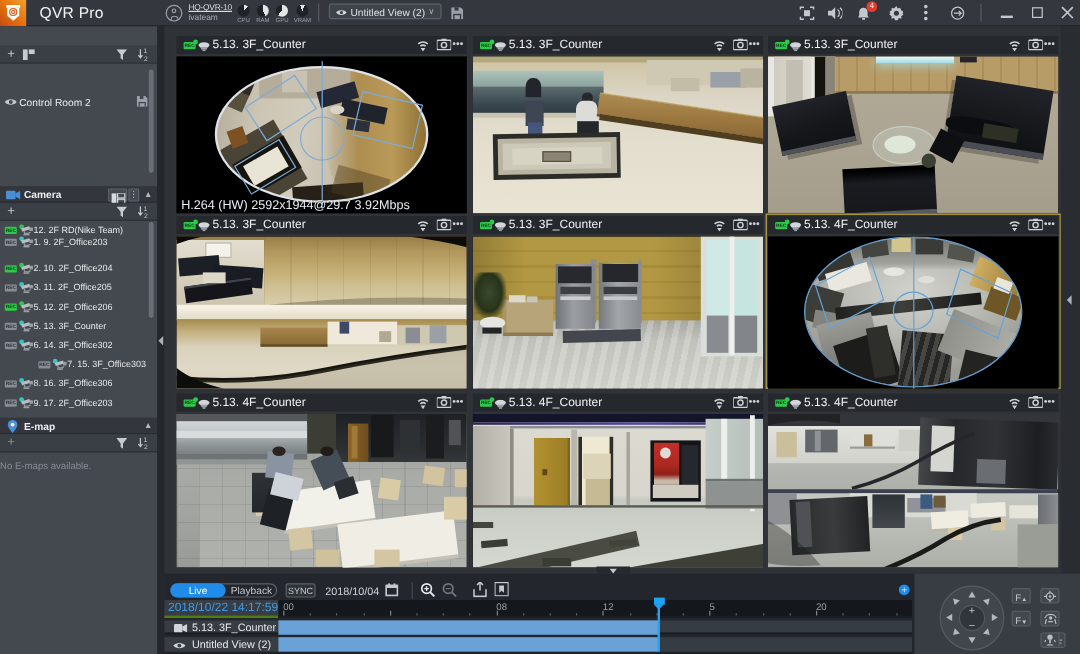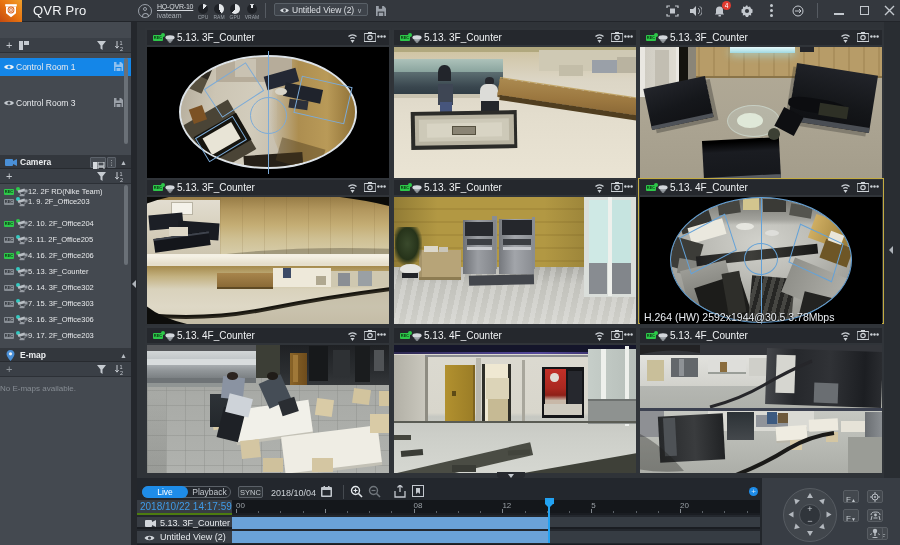--- a/index.html
+++ b/index.html
@@ -150,39 +150,26 @@
         </svg>
       <svg style="position:absolute;right:25px;top:3px" width="9" height="9" viewBox="0 0 9 9">
           <path d="M0 0h9L5.5 4.5V9l-2-1.5V4.5Z" fill="#c6cbd1"></path>
         </svg>
       <svg style="position:absolute;right:6px;top:2px" width="11" height="11" viewBox="0 0 11 11">
           <path d="M3 1v7M1.3 6L3 8.2 4.7 6" stroke="#c6cbd1" fill="none"></path>
           <text x="5.5" y="4.5" fill="#c6cbd1" font-size="5.5" font-family="Liberation Sans">1</text>
           <text x="6" y="10.5" fill="#c6cbd1" font-size="5.5" font-family="Liberation Sans">2</text>
         </svg>
     </div>
-    <div class="abs pitem sel" style="top:36px;">
-      <svg style="position:absolute;left:4px;top:5px" width="10" height="8" viewBox="0 0 10 8">
-          <path d="M0 4C2 1 8 1 10 4C8 7 2 7 0 4Z" fill="#eef2f6"></path>
-          <circle cx="5" cy="4" r="1.6" fill="#1486e8"></circle>
-        </svg>
-      <span class="itxt">Control Room 1</span>
-      <svg style="position:absolute;right:8px;top:4px" width="9" height="9" viewBox="0 0 9 9">
-          <path d="M0 0h7l2 2v7H0Z" fill="#8fc0ee"></path>
-          <rect x="2.5" y="0" width="3" height="2.5" fill="#1486e8"></rect>
-          <rect x="1.5" y="5" width="6" height="4" fill="#1486e8"></rect>
-          <rect x="2.5" y="6" width="4" height="3" fill="#8fc0ee"></rect>
-        </svg>
-    </div>
-    <div class="abs pitem" style="top:72px;">
+    <div class="abs pitem" style="top:54px;">
       <svg style="position:absolute;left:4px;top:5px" width="10" height="8" viewBox="0 0 10 8">
           <path d="M0 4C2 1 8 1 10 4C8 7 2 7 0 4Z" fill="#c3c8ce"></path>
           <circle cx="5" cy="4" r="1.6" fill="#40454c"></circle>
         </svg>
-      <span class="itxt">Control Room 3</span>
+      <span class="itxt">Control Room 2</span>
       <svg style="position:absolute;right:8px;top:4px" width="9" height="9" viewBox="0 0 9 9">
           <path d="M0 0h7l2 2v7H0Z" fill="#9aa0a8"></path>
           <rect x="2.5" y="0" width="3" height="2.5" fill="#40454c"></rect>
           <rect x="1.5" y="5" width="6" height="4" fill="#40454c"></rect>
           <rect x="2.5" y="6" width="4" height="3" fill="#9aa0a8"></rect>
         </svg>
     </div>
     <div class="abs scroll" style="left:124px;top:36px;height:86px;"></div>
 
     <div class="abs phead" style="top:133px;height:14px;">
@@ -257,21 +244,21 @@
     </div>
     <div class="abs citem" style="top:226px;">
       <span class="rec on">REC</span>
       <span class="cdot" style="background:#2ec84a;"></span>
       <svg style="position:absolute;left:17px;top:4px" width="11" height="9" viewBox="0 0 11 9">
             <path d="M0.5 2.5l7-2 1 2.5-7 2Z" fill="#b9bec4"></path>
             <rect x="7.5" y="1.5" width="3" height="3" rx="0.5" fill="#989da4"></rect>
             <path d="M3 4.5l0.5 2h3l2-1" stroke="#989da4" fill="none"></path>
             <rect x="2.5" y="7" width="5" height="1.2" fill="#989da4"></rect>
           </svg>
-      <span class="ctxt">4. 16. 2F_Office206</span>
+      <span class="ctxt">5. 12. 2F_Office206</span>
     </div>
     <div class="abs citem" style="top:242px;">
       <span class="rec off">REC</span>
       <span class="cdot" style="background:#35c8c0;"></span>
       <svg style="position:absolute;left:17px;top:4px" width="11" height="9" viewBox="0 0 11 9">
             <path d="M0.5 2.5l7-2 1 2.5-7 2Z" fill="#b9bec4"></path>
             <rect x="7.5" y="1.5" width="3" height="3" rx="0.5" fill="#989da4"></rect>
             <path d="M3 4.5l0.5 2h3l2-1" stroke="#989da4" fill="none"></path>
             <rect x="2.5" y="7" width="5" height="1.2" fill="#989da4"></rect>
           </svg>
@@ -281,21 +268,21 @@
       <span class="rec off">REC</span>
       <span class="cdot" style="background:#35c8c0;"></span>
       <svg style="position:absolute;left:17px;top:4px" width="11" height="9" viewBox="0 0 11 9">
             <path d="M0.5 2.5l7-2 1 2.5-7 2Z" fill="#b9bec4"></path>
             <rect x="7.5" y="1.5" width="3" height="3" rx="0.5" fill="#989da4"></rect>
             <path d="M3 4.5l0.5 2h3l2-1" stroke="#989da4" fill="none"></path>
             <rect x="2.5" y="7" width="5" height="1.2" fill="#989da4"></rect>
           </svg>
       <span class="ctxt">6. 14. 3F_Office302</span>
     </div>
-    <div class="abs citem" style="top:274px;">
+    <div class="abs citem" style="top:274px;margin-left:28px;">
       <span class="rec off">REC</span>
       <span class="cdot" style="background:#35c8c0;"></span>
       <svg style="position:absolute;left:17px;top:4px" width="11" height="9" viewBox="0 0 11 9">
             <path d="M0.5 2.5l7-2 1 2.5-7 2Z" fill="#b9bec4"></path>
             <rect x="7.5" y="1.5" width="3" height="3" rx="0.5" fill="#989da4"></rect>
             <path d="M3 4.5l0.5 2h3l2-1" stroke="#989da4" fill="none"></path>
             <rect x="2.5" y="7" width="5" height="1.2" fill="#989da4"></rect>
           </svg>
       <span class="ctxt">7. 15. 3F_Office303</span>
     </div>
@@ -391,20 +378,21 @@
   <div class="s" style="left:14%;top:65%;width:19%;height:17%;background:#e8e4d6;transform:rotate(-30deg);"></div>
   <div class="s" style="left:6%;top:45%;width:8%;height:14%;background:#7c5224;transform:rotate(-20deg);"></div>
   <div class="s" style="left:36%;top:88%;width:34%;height:16%;background:#262018;transform:rotate(-4deg);"></div>
   <div class="s" style="left:56%;top:78%;width:26%;height:22%;background:rgba(80,62,30,.45);transform:rotate(16deg);"></div>
 </div>
 <div class="s" style="left:120.5px;top:4px;width:1px;height:123px;background:#7cabd8;"></div>
 <div class="s" style="left:103px;top:50px;width:37px;height:37px;border-radius:50%;border:1px solid #7cabd8;"></div>
 <div class="s" style="left:62px;top:26px;width:50px;height:34px;border:1px solid #7cabd8;transform:rotate(-33deg);"></div>
 <div class="s" style="left:150px;top:34px;width:52px;height:38px;border:1px solid #7cabd8;transform:rotate(13deg);"></div>
 <div class="s" style="left:52px;top:78px;width:44px;height:28px;border:1px solid #7cabd8;transform:rotate(-31deg);"></div>
+<div class="ovl">H.264 (HW) 2592x1944@29.7 3.92Mbps</div>
         </div>
   </div>
   <div class="tile" style="left:255px;top:6px;width:246px;height:150px;">
     <div class="tbar">
       <span class="rec on" style="left:6px;top:4.5px;">REC</span>
           <span class="cdot" style="background:#2ec84a;left:14px;top:2.5px;"></span>
       <svg style="position:absolute;left:18px;top:4.5px" width="10" height="8" viewBox="0 0 10 8">
             <ellipse cx="5" cy="2.6" rx="4.6" ry="2.4" fill="#d2d6db"></ellipse>
             <path d="M1.8 4.2h6.4l-1.2 2.2H3Z" fill="#9aa0a6"></path>
             <rect x="3.8" y="6.3" width="2.4" height="1.4" fill="#9aa0a6"></rect>
@@ -657,21 +645,20 @@
   <div class="s" style="left:64%;top:56%;width:32%;height:30%;background:linear-gradient(90deg,#90908a,#aeaea8);transform:rotate(22deg);"></div>
   <div class="s" style="left:72%;top:80%;width:28%;height:20%;background:#232321;transform:rotate(14deg);"></div>
   <div class="s" style="left:36%;top:20%;width:10%;height:6%;background:#e6e6e0;border-radius:50%;"></div>
   <div class="s" style="left:52%;top:26%;width:8%;height:5%;background:#dededa;border-radius:50%;"></div>
 </div>
 <div class="s" style="left:30px;top:0px;width:182px;height:126px;border-radius:50%;border:1px solid #64a2d8;"></div>
 <div class="s" style="left:120.5px;top:0;width:1.2px;height:127px;background:#64a2d8;"></div>
 <div class="s" style="left:104px;top:46px;width:34px;height:32px;border-radius:50%;border:1px solid #64a2d8;"></div>
 <div class="s" style="left:42px;top:28px;width:52px;height:38px;border:1px solid #64a2d8;transform:rotate(-28deg) skewX(-10deg);"></div>
 <div class="s" style="left:152px;top:36px;width:48px;height:40px;border:1px solid #64a2d8;transform:rotate(25deg) skewX(8deg);"></div>
-<div class="ovl">H.264 (HW) 2592x1944@30.5 3.78Mbps</div>
         </div>
   </div>
   <div class="tile" style="left:8px;top:304px;width:246px;height:147px;">
     <div class="tbar">
       <span class="rec on" style="left:6px;top:4.5px;">REC</span>
           <span class="cdot" style="background:#2ec84a;left:14px;top:2.5px;"></span>
       <svg style="position:absolute;left:18px;top:4.5px" width="10" height="8" viewBox="0 0 10 8">
             <ellipse cx="5" cy="2.6" rx="4.6" ry="2.4" fill="#d2d6db"></ellipse>
             <path d="M1.8 4.2h6.4l-1.2 2.2H3Z" fill="#9aa0a6"></path>
             <rect x="3.8" y="6.3" width="2.4" height="1.4" fill="#9aa0a6"></rect>

